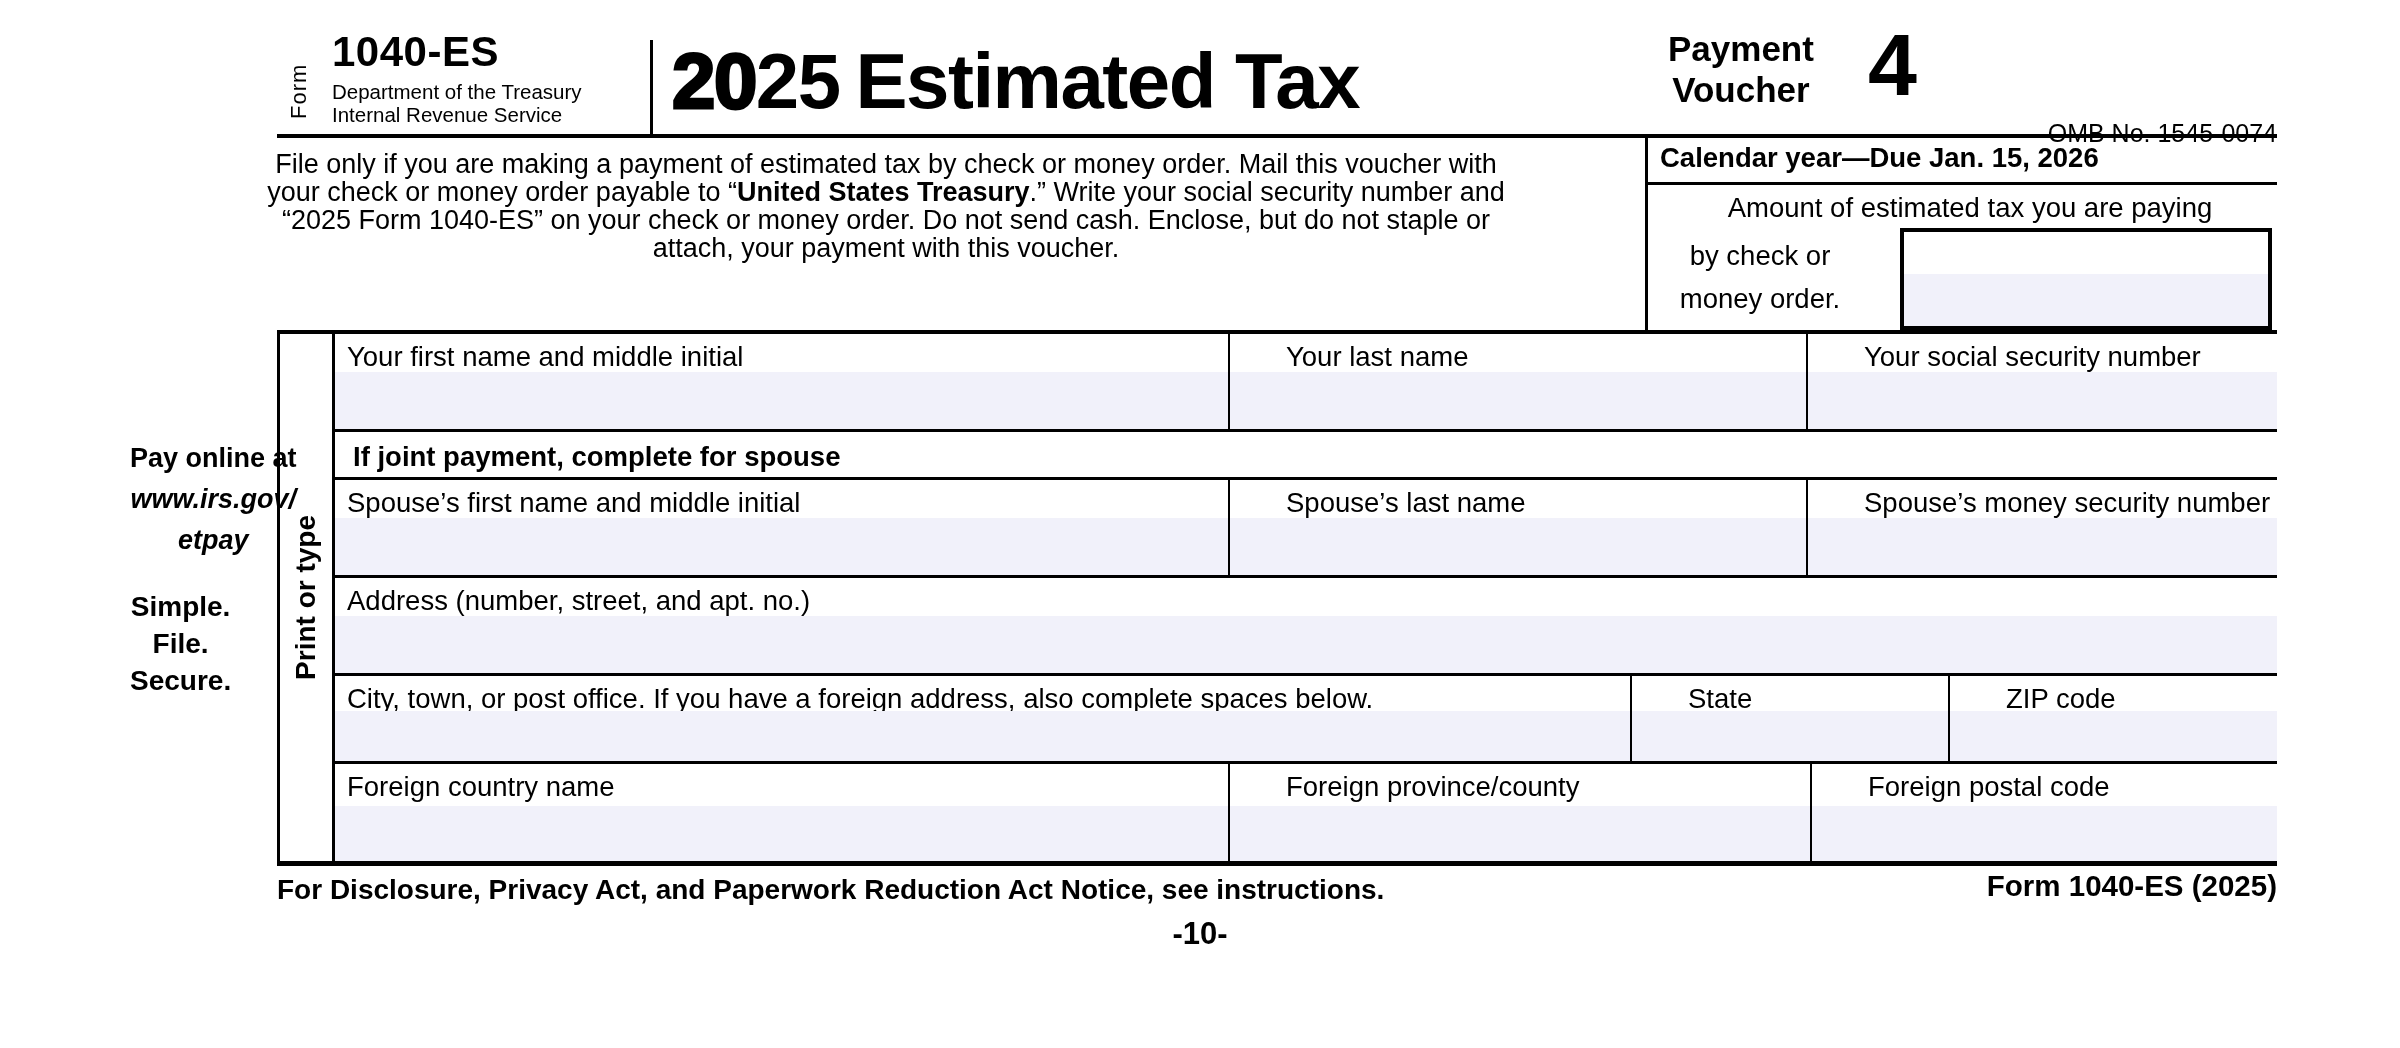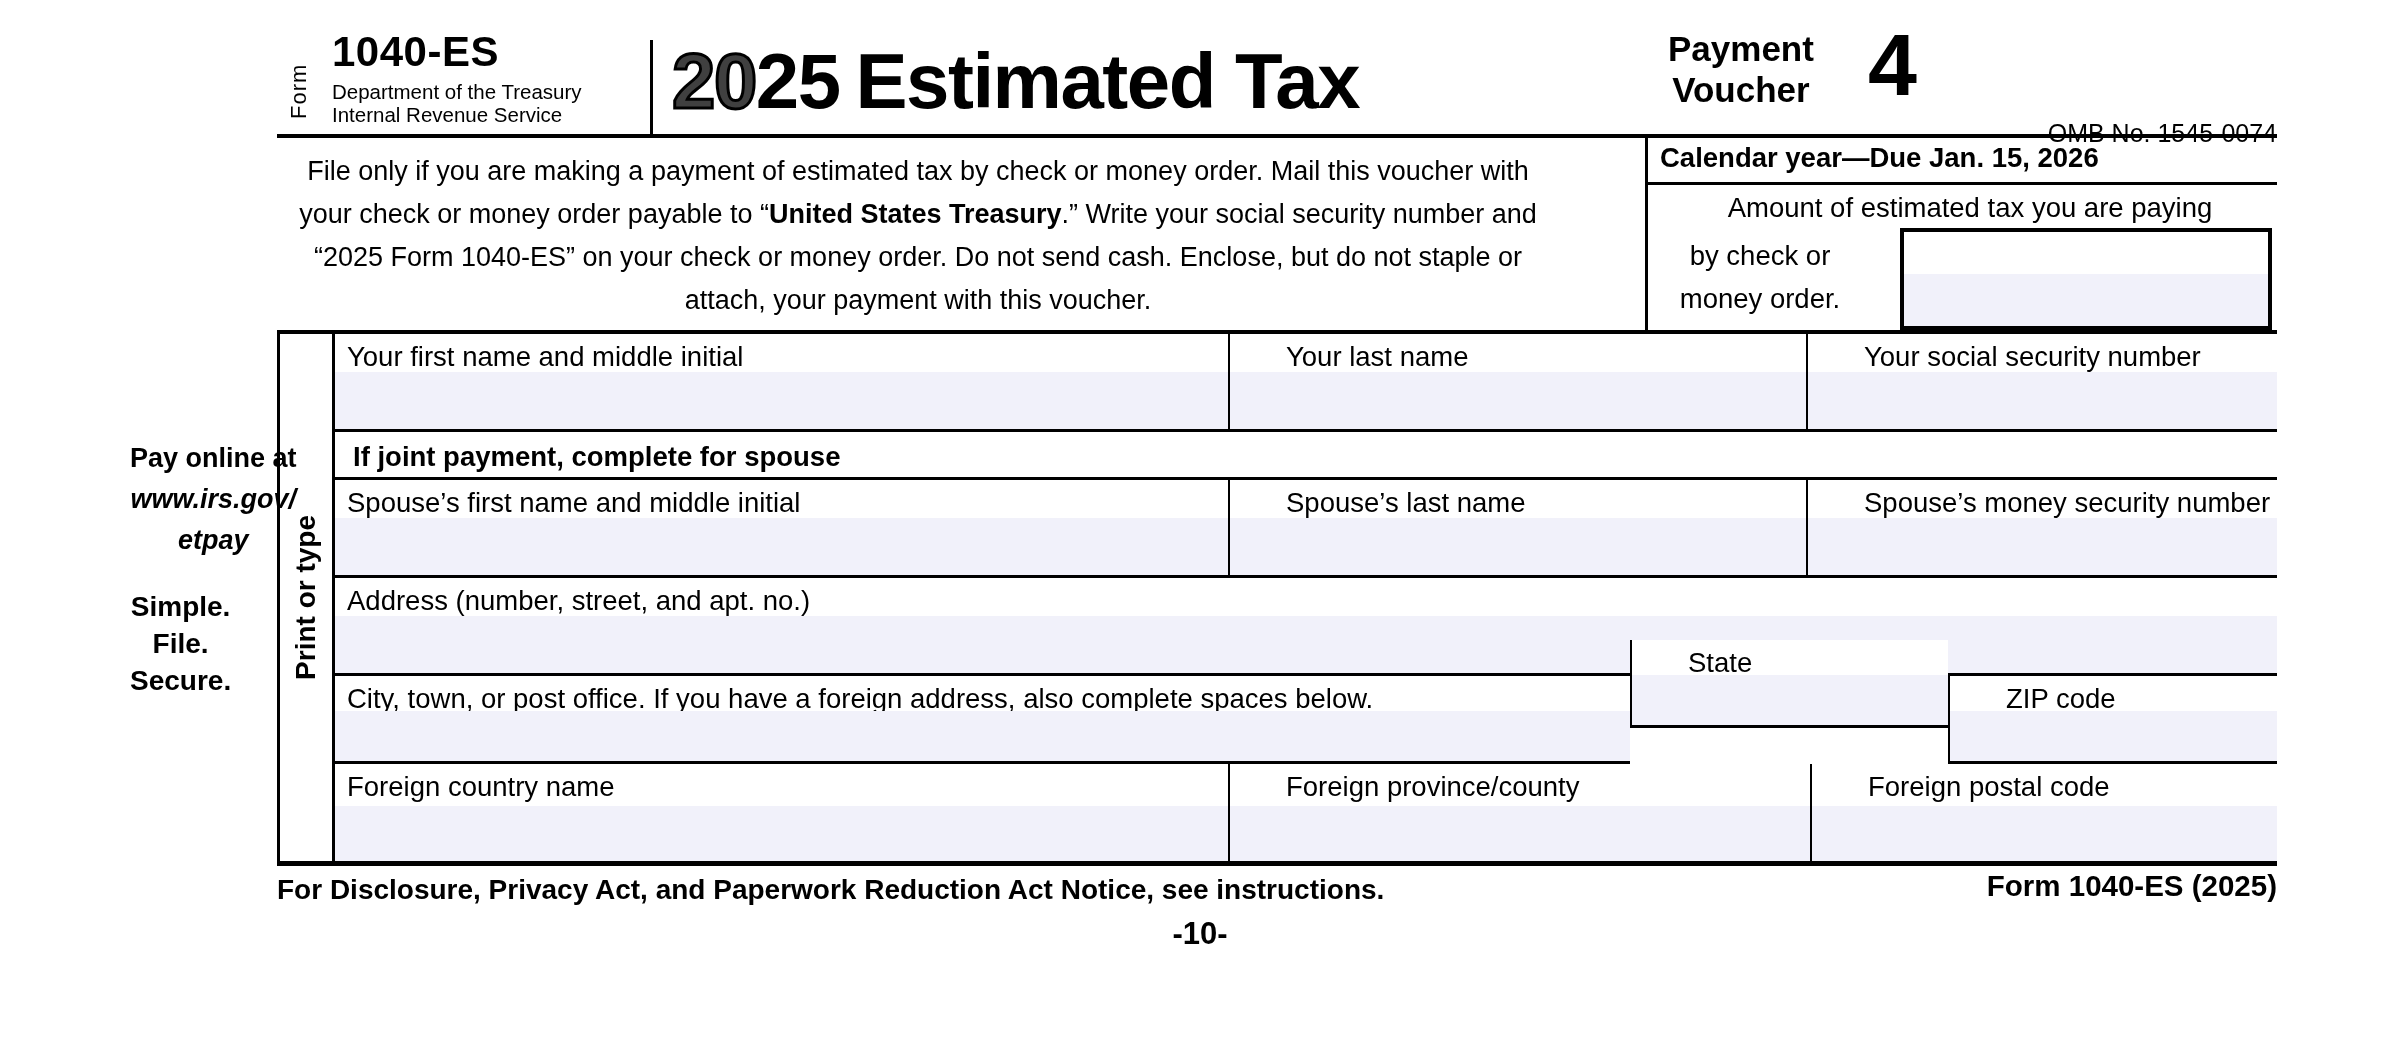--- a/index.html
+++ b/index.html
@@ -20,28 +20,28 @@
   .rule{position:absolute;background:var(--color-border);}
   .vtext{writing-mode:vertical-rl;transform:rotate(180deg);}
 
   
   .form-word{left:286px;top:45px;height:92px;font-size:22px;letter-spacing:1px;}
   .form-number{left:332px;top:28px;font-size:42px;font-weight:bold;letter-spacing:0.5px;}
   .dept{left:332px;font-size:20.5px;line-height:23px;}
   .dept1{top:80px;}
   .dept2{top:103px;}
   .title{left:672px;top:36px;font-size:78px;font-weight:bold;letter-spacing:-1.5px;white-space:nowrap;}
-  .outline-num{color:#404040;-webkit-text-stroke:3px #000;}
+  .outline-num{color:#000000;-webkit-text-stroke:3px #000;}
   .title-rest{margin-left:16px;}
   .pv{left:1668px;top:28px;font-size:35px;font-weight:bold;line-height:41px;}
   .voucher-number{left:1868px;top:14px;font-size:88px;font-weight:bold;}
   .omb{right:123px;top:82px;font-size:25px;margin-top:37px;}
 
   
-  .instructions{left:293px;top:150px;width:1250px;font-size:27px;line-height:43px;}
+  .instructions{left:261px;top:150px;width:1250px;font-size:27px;line-height:28px;}
 
   
   .cal-due{left:1660px;top:142px;font-size:27.5px;font-weight:bold;white-space:nowrap;}
   .amount-l1{left:1660px;top:192px;width:620px;font-size:27.5px;}
   .amount-rest{left:1660px;top:234px;width:200px;font-size:27.5px;line-height:43px;}
   .amount-input{
     left:1900px;top:228px;width:372px;height:102px;
     border:4px solid var(--color-border);
     background:linear-gradient(#fff 0 45%, var(--color-field-fill) 45% 100%);
     font-family:"Liberation Sans", sans-serif;
@@ -164,21 +164,21 @@
 
   <div class="cell" style="left:335px;top:578px;width:1942px;height:98px;">
     <div class="lbl">Address (number, street, and apt. no.)</div>
     <input style="height: 57px;" value="">
   </div>
 
   <div class="cell" style="left:335px;top:676px;width:1295px;height:88px;">
     <div class="lbl">City, town, or post office. If you have a foreign address, also complete spaces below.</div>
     <input style="height: 50px;" value="">
   </div>
-  <div class="cell vl" style="left:1630px;top:640px;width:318px;height:88px;">
+  <div class="cell vl" style="left:1630px;top:676px;width:318px;height:88px;">
     <div class="lbl">State</div>
     <input style="height: 50px;" value="">
   </div>
   <div class="cell vl" style="left:1948px;top:676px;width:329px;height:88px;">
     <div class="lbl">ZIP code</div>
     <input style="height: 50px;" value="">
   </div>
 
   <div class="cell nb" style="left:335px;top:764px;width:893px;height:97px;">
     <div class="lbl">Foreign country name</div>

